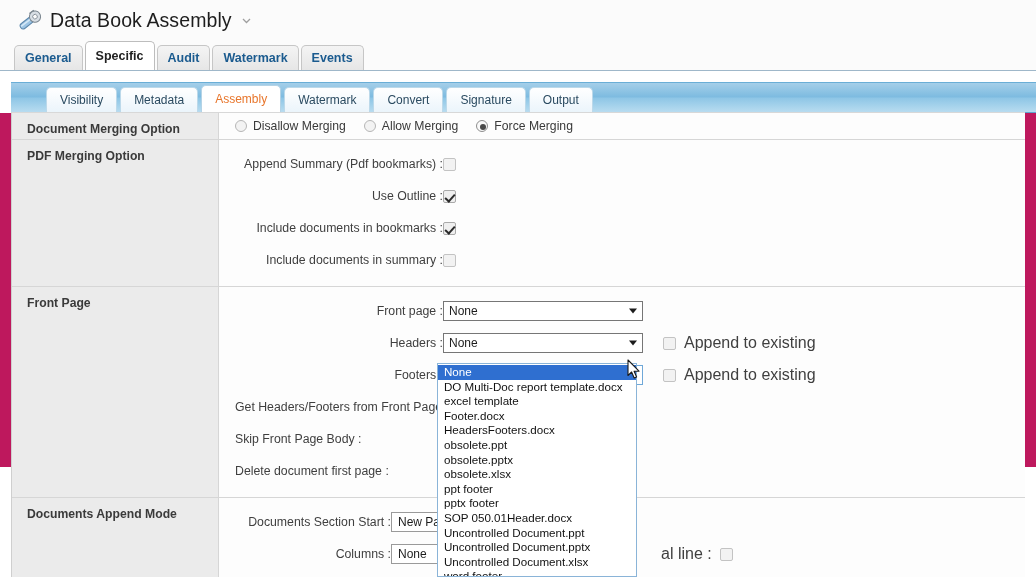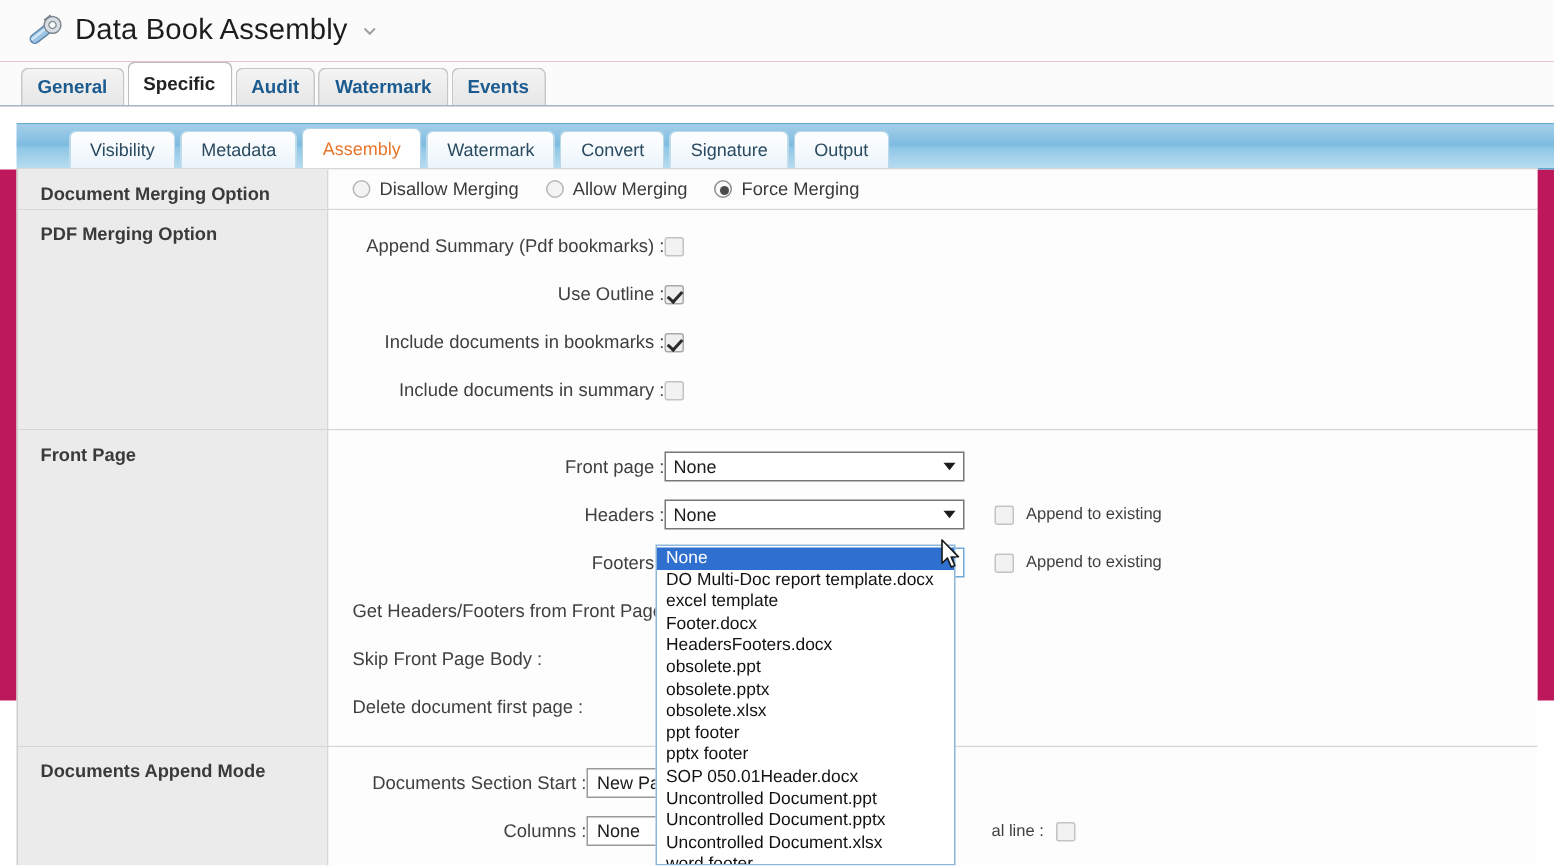--- a/index.html
+++ b/index.html
@@ -168,21 +168,21 @@
     border-top: 5px solid #1c1c1c;
   }
   .txtbox {
     height: 20px; background: #ffffff; border: 1px solid #9a9a9a;
     display: flex; align-items: center; padding: 0 6px;
     font-size: 12px; color: #1c1c1c;
   }
 
   .append-wrap { display: flex; align-items: center; margin-left: 20px; }
   .append-wrap .cbox { margin-right: 8px; }
-  .append-label { font-size: 11px; color: #3f3f3f; white-space: nowrap; }
+  .append-label { font-size: 16px; color: #3f3f3f; white-space: nowrap; }
 
   
   .dd {
     position: absolute; left: 437px; top: 363px;
     width: 200px; height: 214px;
     background: #ffffff;
     border: 1px solid #8ab4d8;
     z-index: 60;
     overflow: hidden;
     padding-top: 1px;

